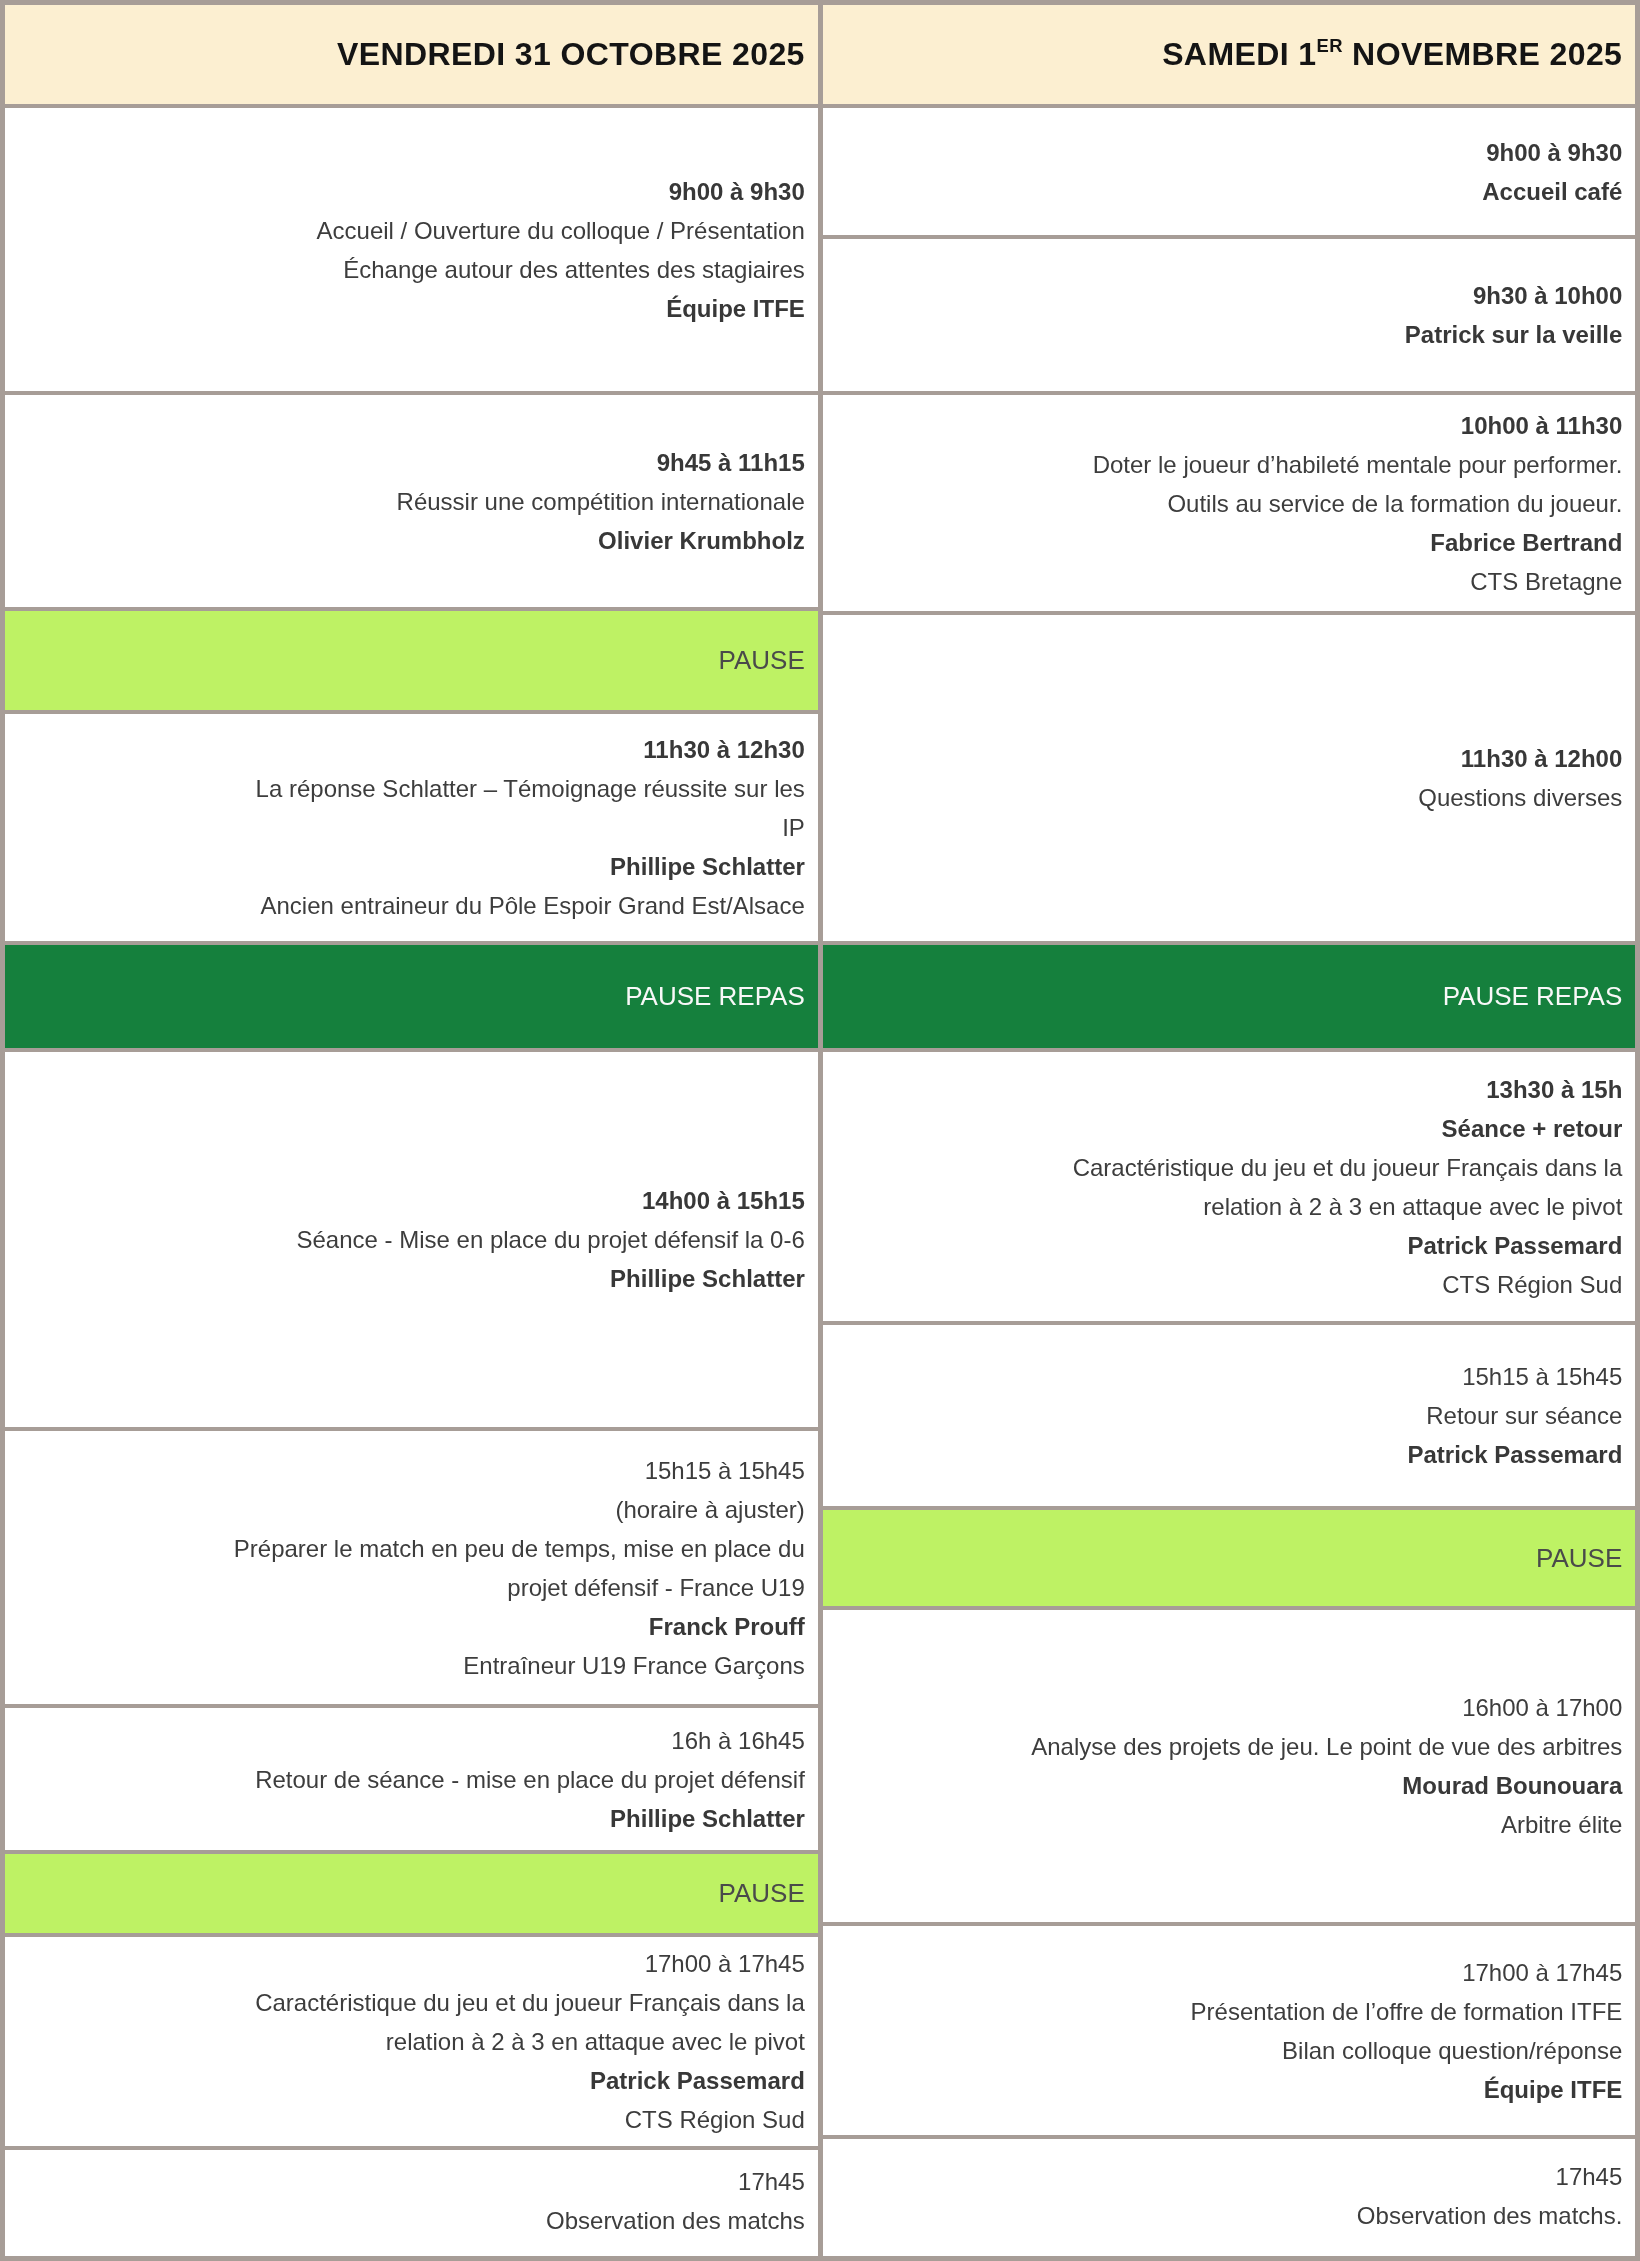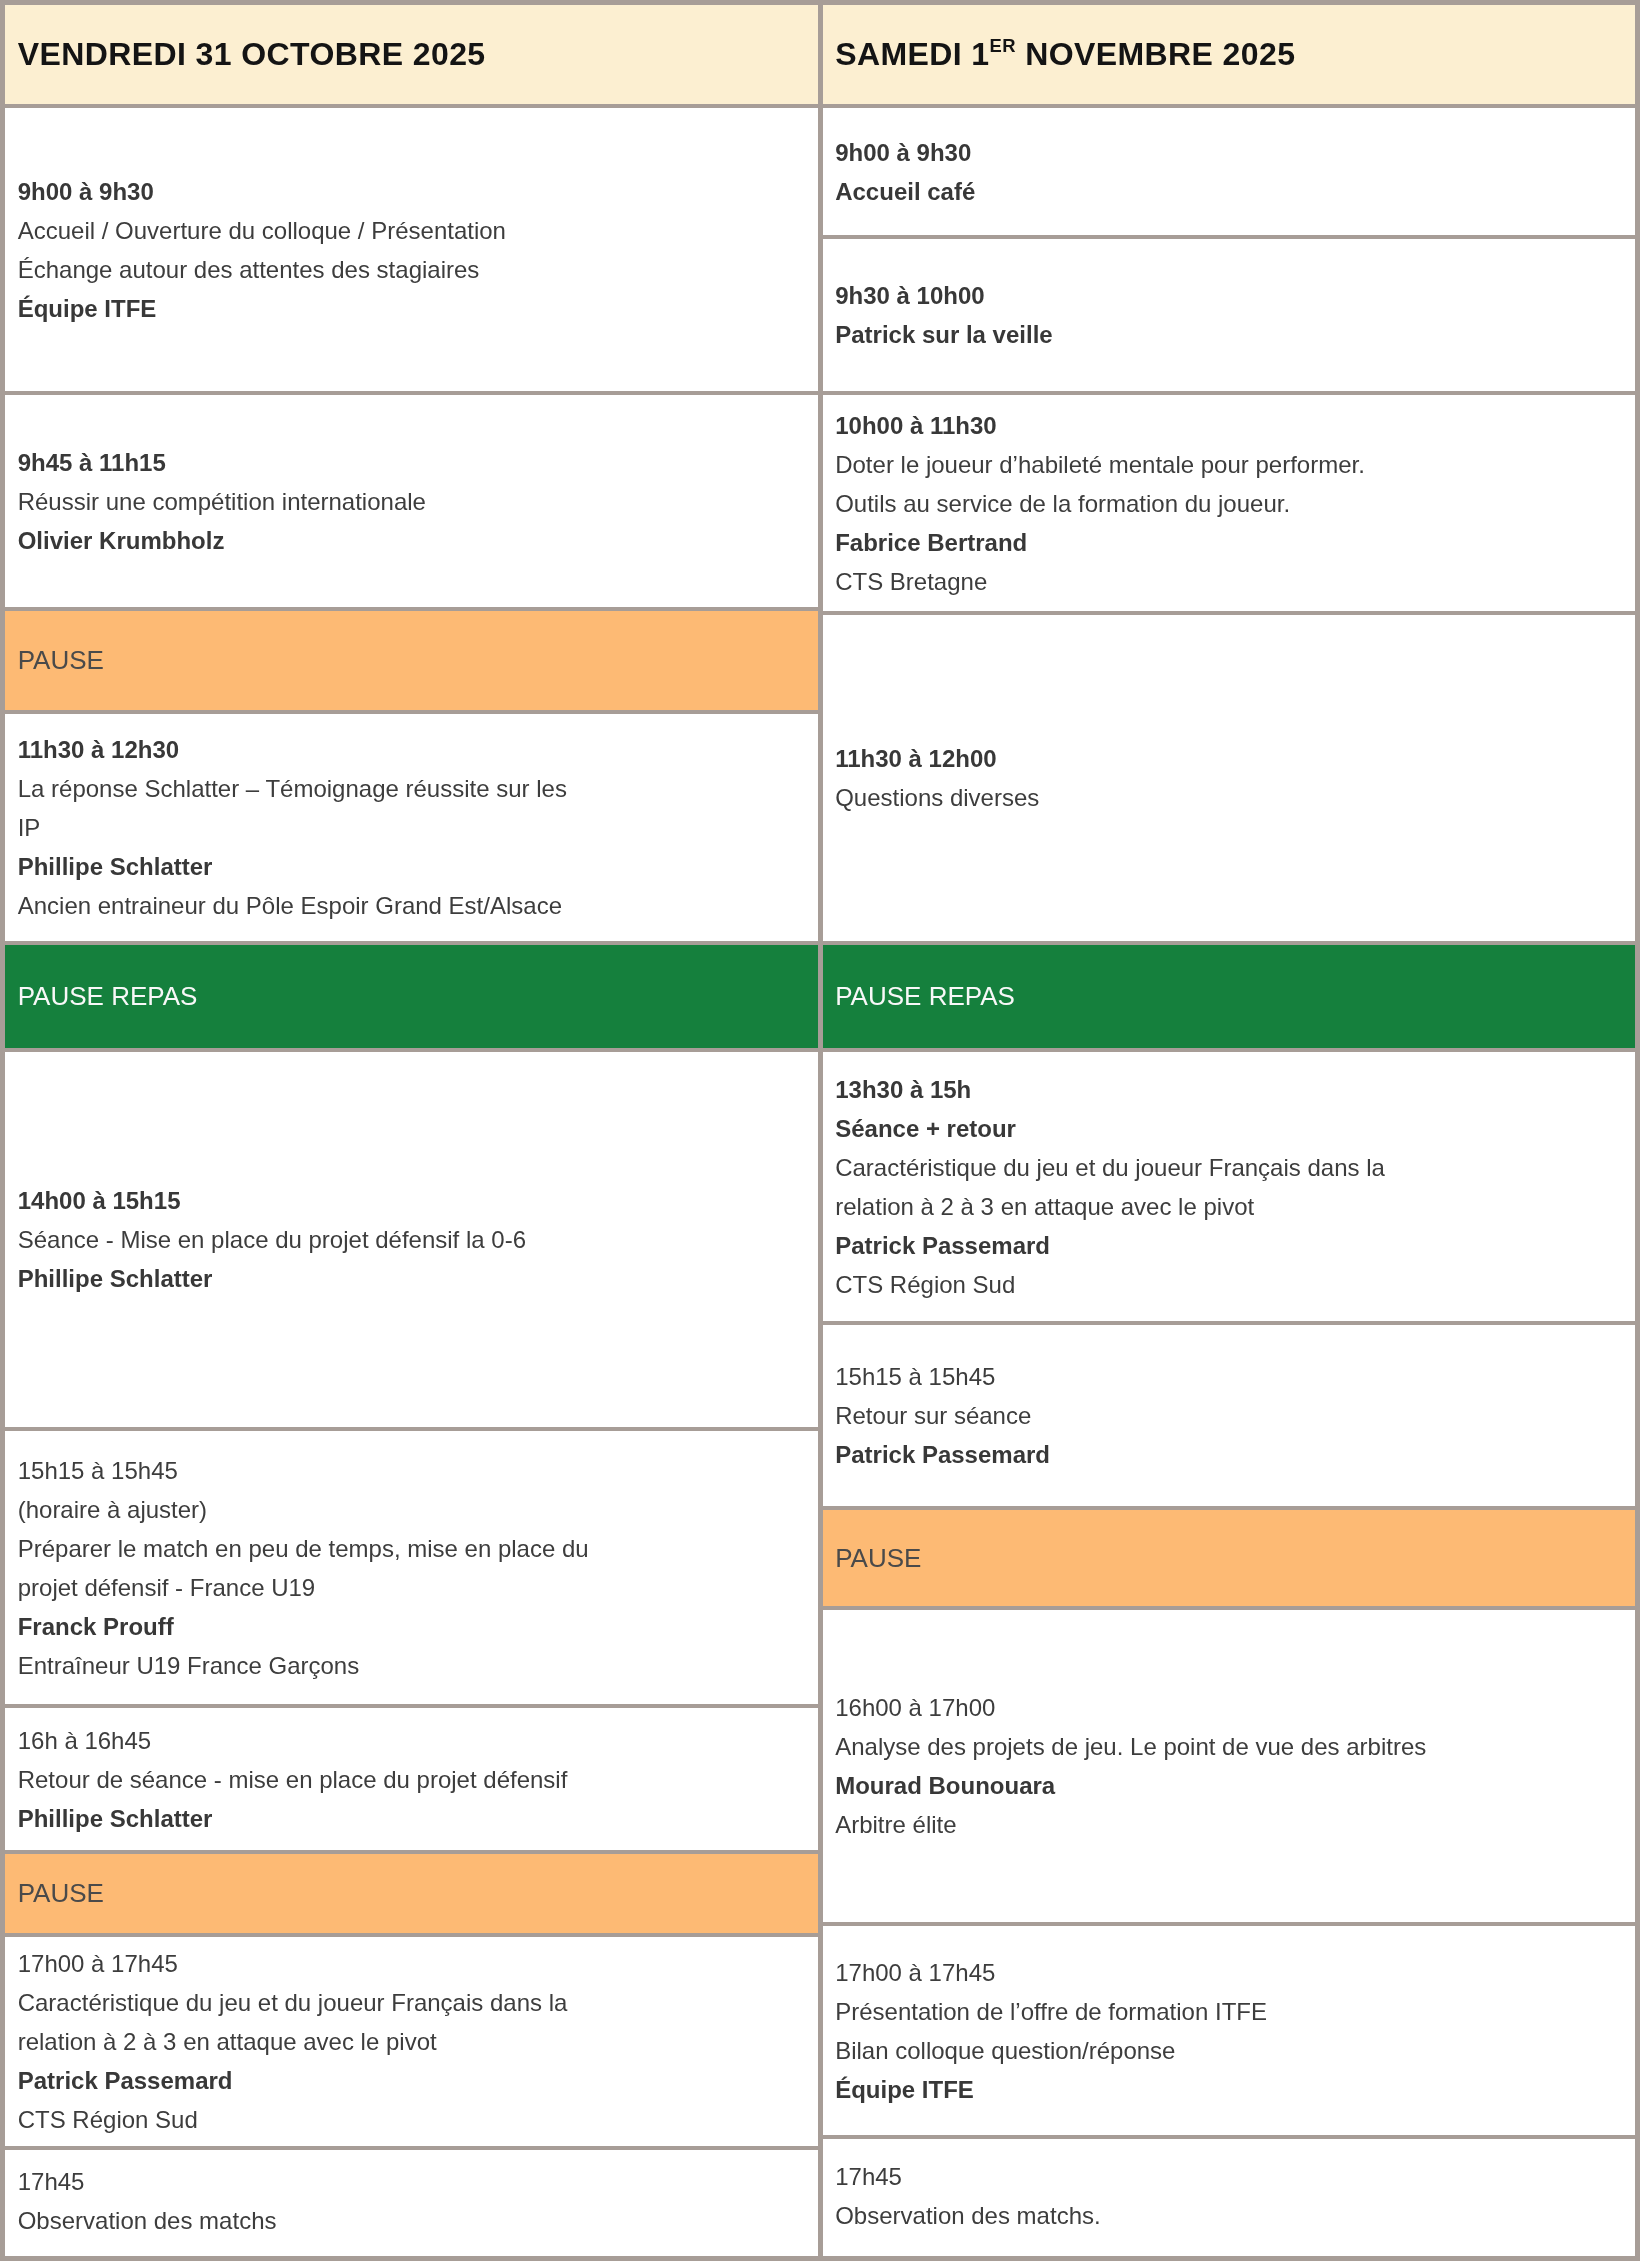--- a/index.html
+++ b/index.html
@@ -10,21 +10,21 @@
     border:5.7px solid #a79d97;
     display:flex;
     background:#ffffff;
   }
   .col{flex:1 1 0;display:flex;flex-direction:column;min-width:0;}
   .divider{flex:0 0 5px;background:#a79d97;}
   .cell{
     box-sizing:content-box;
     flex:0 0 auto;
     display:flex;flex-direction:column;
-    justify-content:center;align-items:flex-start;
+    justify-content:center;align-items:flex-end;
     text-align:center;
     padding:0 12.7px;
     overflow:hidden;
   }
   .cell + .cell{border-top:4.2px solid #a79d97;}
   .header-cell{
     background:#fcefd1;
     font-weight:bold;
     font-size:32px;
     color:#141414;
@@ -37,21 +37,21 @@
     font-weight:bold;
   }
   .ln{
     font-size:24px;
     line-height:39px;
     color:#3d3d3d;
     white-space:normal;
   }
   .b{font-weight:bold;color:#383838;}
   .pause-cell{
-    background:#fdba74;
+    background:#bef264;
     font-size:26px;
     color:#4a4a4a;
   }
   .lunch-cell{
     background:#15803d;
     font-size:26px;
     color:#f8f8f8;
   }
 </style>
 </head>

